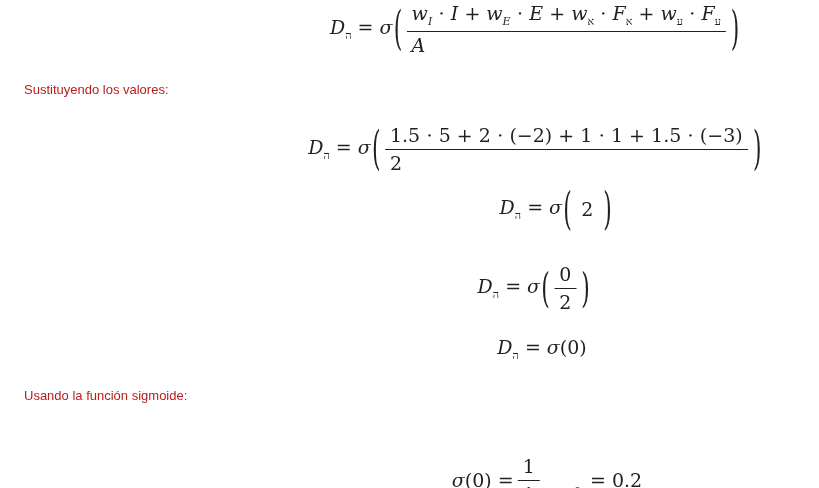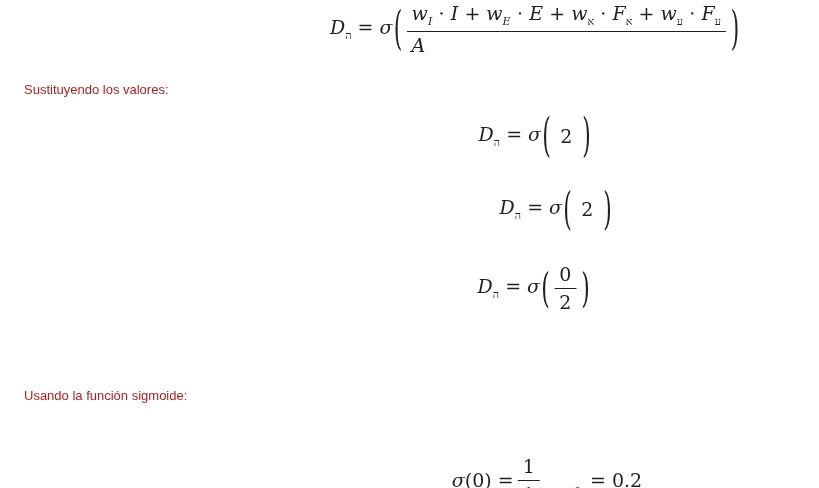--- a/index.html
+++ b/index.html
@@ -86,20 +86,21 @@
       </span>
       <span class="bp" style="transform: scaleY(2.2) scaleX(1.05);">)</span>
     </div>
 
   <div class="label" style="top:80px;">Sustituyendo los valores:</div>
 
   <div class="eq" style="left:535px; top:123px;">
       <span class="run"><span class="mi">D</span><span class="msub">ה</span><span class="mr"> = </span><span class="mi">σ</span></span>
       <span class="bp" style="transform: scaleY(2.2) scaleX(1.05);">(</span>
       <span class="frac">
+        <span class="num"><span class="mr">1.5 ⋅ 5 + 2 ⋅ (−2) + 1 ⋅ 1 + 1.5 ⋅ (−3)</span></span>
         <span class="den"><span class="mr">2</span></span>
       </span>
       <span class="bp" style="transform: scaleY(2.2) scaleX(1.05);">)</span>
     </div>
   <div class="eq" style="left:556px; top:196px;">
       <span class="run"><span class="mi">D</span><span class="msub">ה</span><span class="mr"> = </span><span class="mi">σ</span></span>
       <span class="bp" style="transform: scaleY(2.1) scaleX(1.05);">(</span>
       <span class="frac">
         <span class="den"><span class="mr">2</span></span>
       </span>
@@ -107,20 +108,23 @@
     </div>
   <div class="eq" style="left:534px; top:262px;">
       <span class="run"><span class="mi">D</span><span class="msub">ה</span><span class="mr"> = </span><span class="mi">σ</span></span>
       <span class="bp" style="transform: scaleY(2) scaleX(1.05);">(</span>
       <span class="frac">
         <span class="num"><span class="mr">0</span></span>
         <span class="den"><span class="mr">2</span></span>
       </span>
       <span class="bp" style="transform: scaleY(2) scaleX(1.05);">)</span>
     </div>
+  <div class="eq" style="left:542px; top:336px;">
+      <span class="run"><span class="mi">D</span><span class="msub">ה</span><span class="mr"> = </span><span class="mi">σ</span><span class="mr">(0)</span></span>
+    </div>
 
   <div class="label" style="top:386px;">Usando la función sigmoide:</div>
 
   <div class="eq" style="left:547px; top:421px;margin-top:33px;">
       <span class="run"><span class="mi">σ</span><span class="mr">(0)</span><span class="mr"> = </span></span>
       <span class="frac">
         <span class="num"><span class="mr">1</span></span>
         <span class="den"><span class="mr">1 + </span><span class="mi">e</span><span class="msup">0</span></span>
       </span>
       <span class="run"><span class="mr"> = 0.2</span></span>

